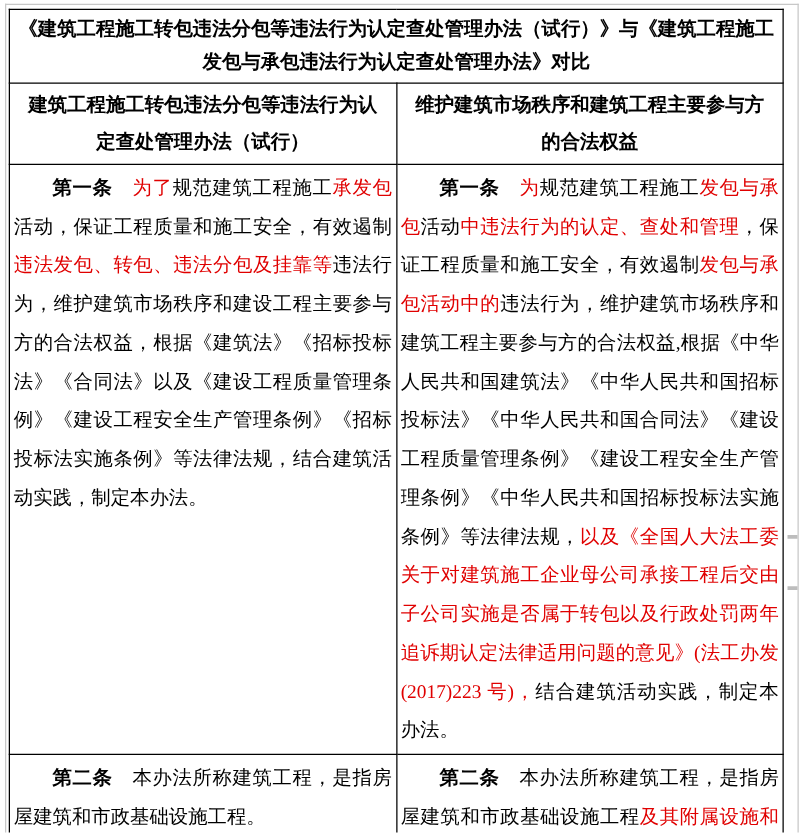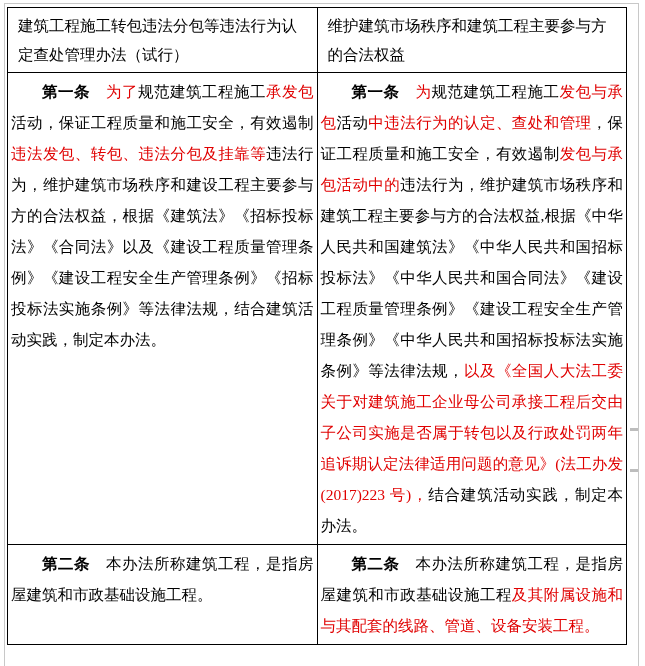--- a/index.html
+++ b/index.html
@@ -20,42 +20,45 @@
     position:absolute;left:7px;top:7px;width:620px;
     border-collapse:collapse;table-layout:fixed;
     font-size:15.5px;
   }
   table.cmp td{border:1.5px solid #000;}
   tr.row-title td{
     height:54px;text-align:center;vertical-align:middle;
     font-weight:bold;line-height:26px;padding:2px 4px;
   }
   tr.row-header td{
-    height:60px;width:50%;text-align:left;vertical-align:middle;
-    font-weight:normal;line-height:29px;padding:2px 10px;
+    height:60px;width:50%;text-align:center;vertical-align:middle;
+    font-weight:bold;line-height:29px;padding:2px 10px;
   }
   tr.row-body td{
     vertical-align:top;padding:3px 3px;line-height:31px;
     text-align:justify;
   }
   tr.row-art1 td{height:426px;}
   tr.row-art2 td{height:86px;}
   tr.row-body p{margin:0;text-indent:2em;}
   .seg-bold{font-weight:bold;}
   .seg-red{color:var(--hl,#e00000);}
 </style>
 </head>
 <body>
 
 <div class="page-edge"></div>
 <div class="resize-mark m1"></div>
 <div class="resize-mark m2"></div>
 
 <table class="cmp">
   <tbody>
+    <tr class="row-title">
+      <td colspan="2">《建筑工程施工转包违法分包等违法行为认定查处管理办法（试行）》与《建筑工程施工发包与承包违法行为认定查处管理办法》对比</td>
+    </tr>
     <tr class="row-header">
       <td>建筑工程施工转包违法分包等违法行为认定查处管理办法（试行）</td>
       <td>维护建筑市场秩序和建筑工程主要参与方的合法权益</td>
     </tr>
     <tr class="row-body row-art1">
       <td>
         <p><span class="seg-bold ">第一条　</span><span class="seg-red">为了</span><span class="">规范建筑工程施工</span><span class="seg-red">承发包</span><span class="">活动，保证工程质量和施工安全，有效遏制</span><span class="seg-red">违法发包、转包、违法分包及挂靠等</span><span class="">违法行为，维护建筑市场秩序和建设工程主要参与方的合法权益，根据《建筑法》《招标投标法》《合同法》以及《建设工程质量管理条例》《建设工程安全生产管理条例》《招标投标法实施条例》等法律法规，结合建筑活动实践，制定本办法。</span></p>
       </td>
       <td>
         <p><span class="seg-bold ">第一条　</span><span class="seg-red">为</span><span class="">规范建筑工程施工</span><span class="seg-red">发包与承包</span><span class="">活动</span><span class="seg-red">中违法行为的认定、查处和管理</span><span class="">，保证工程质量和施工安全，有效遏制</span><span class="seg-red">发包与承包活动中的</span><span class="">违法行为，维护建筑市场秩序和建筑工程主要参与方的合法权益,根据《中华人民共和国建筑法》《中华人民共和国招标投标法》《中华人民共和国合同法》《建设工程质量管理条例》《建设工程安全生产管理条例》《中华人民共和国招标投标法实施条例》等法律法规，</span><span class="seg-red">以及《全国人大法工委关于对建筑施工企业母公司承接工程后交由子公司实施是否属于转包以及行政处罚两年追诉期认定法律适用问题的意见》(法工办发(2017)223 号)，</span><span class="">结合建筑活动实践，制定本办法。</span></p>

